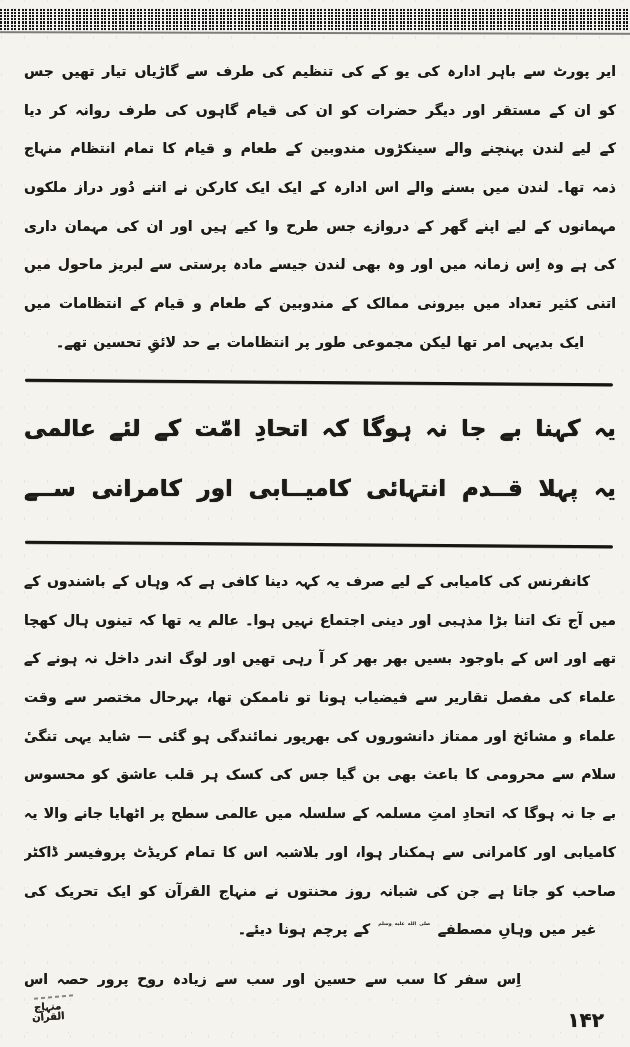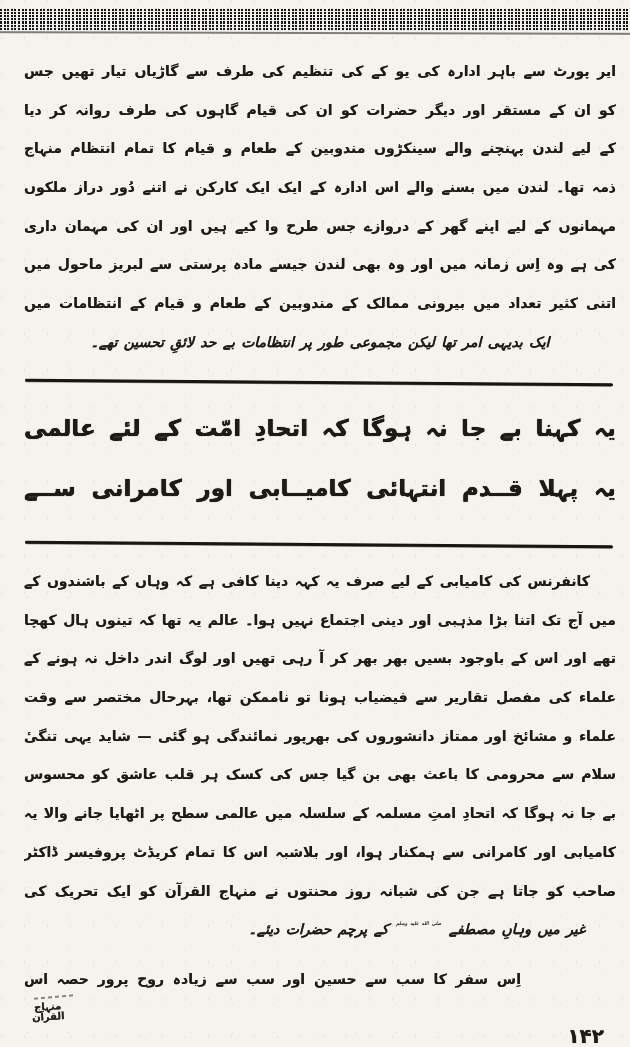--- a/index.html
+++ b/index.html
@@ -34,21 +34,21 @@
   .textblock {
     position: absolute; left: 24px; width: 592px;
     font-size: 14px; font-weight: 700; line-height: 38.7px;
     text-shadow: 0 0 0.5px rgba(20,15,10,0.65);
     word-spacing: 1.5px;
   }
   .line {
     height: 38.7px; overflow: hidden;
     text-align: justify; text-align-last: justify;
   }
-  .line-center { text-align: center; text-align-last: center; font-style: italic; }
+  .line-center { text-align: center; text-align-last: center; }
   .indent-first { padding-right: 26px; }
   .p2-last { padding-left: 200px; padding-right: 6px; }
   .p3-line { text-indent: 95px; }
   .divider {
     position: absolute; left: 25px; width: 588px; height: 3.2px;
     background: #181613; border-radius: 2px; transform: rotate(0.45deg);
     box-shadow: 0 0.5px 0 rgba(24,22,19,0.5);
   }
   .heading {
     position: absolute; left: 24px; width: 592px;
@@ -74,21 +74,20 @@
   .seal-text {
     font-size: 10px; font-weight: 700; line-height: 10px; width: 52px;
     text-align: center; transform: rotate(-3deg);
     color: #26231f; letter-spacing: -0.5px;
     text-shadow: 0 0 0.6px rgba(20,15,10,0.8);
   }
   .page-number {
     position: absolute; right: 26px; top: 1008px;
     font-size: 20px; font-weight: 700; letter-spacing: 1px;
     text-shadow: 0 0 0.7px rgba(10,8,5,0.85);
-    margin-top: 16px;
   }
 </style>
 </head>
 <body>
 
 <div class="page">
 
   <div class="halftone"></div>
   <div class="halftone-edge"></div>
 
@@ -118,21 +117,21 @@
     <div class="line">تھے اور اس کے باوجود بسیں بھر بھر کر آ رہی تھیں اور لوگ اندر داخل نہ ہونے کے باعث تمام فضلاء</div>
     <div class="line">علماء کی مفصل تقاریر سے فیضیاب ہونا تو ناممکن  تھا، بہرحال مختصر سے وقت میں تمام مقتدر</div>
     <div class="line">علماء و مشائخ اور ممتاز دانشوروں کی بھرپور نمائندگی ہو گئی — شاید یہی تنگیٔ وقت آخر میں صلاة و</div>
     <div class="line">سلام سے محرومی کا باعث بھی بن گیا جس کی کسک ہر قلب عاشق کو محسوس ہوئی — بہرحال یہ کہنا</div>
     <div class="line">بے جا نہ ہوگا کہ اتحادِ امتِ مسلمہ کے سلسلہ میں عالمی سطح پر اٹھایا جانے والا یہ پہلا قدم انتہائی</div>
     <div class="line">کامیابی اور کامرانی سے ہمکنار ہوا، اور بلاشبہ اس کا تمام کریڈٹ پروفیسر ڈاکٹر محمد طاہر القادری</div>
     <div class="line">صاحب کو جاتا ہے جن کی شبانہ روز محنتوں نے منہاج القرآن کو ایک تحریک کی شکل دے کر دیارِ</div>
     <div class="line line-center p2-last">
       <span>غیر میں وہاںِ مصطفے</span>
       <span class="honorific">صلى الله عليه وسلم</span>
-      <span>کے پرچم حضرات دیئے۔</span>
+      <span>کے پرچم ہونا دیئے۔</span>
     </div>
   </div>
 
   <div class="textblock" style="top: 960px;">
     <div class="line p3-line">اِس سفر کا سب سے حسین اور سب سے زیادہ روح پرور حصہ اس وقت شروع ہوا ،</div>
   </div>
 
   <div class="seal">
     <div class="seal-dash"></div>
     <div class="seal-text">منہاج القرآن</div>

